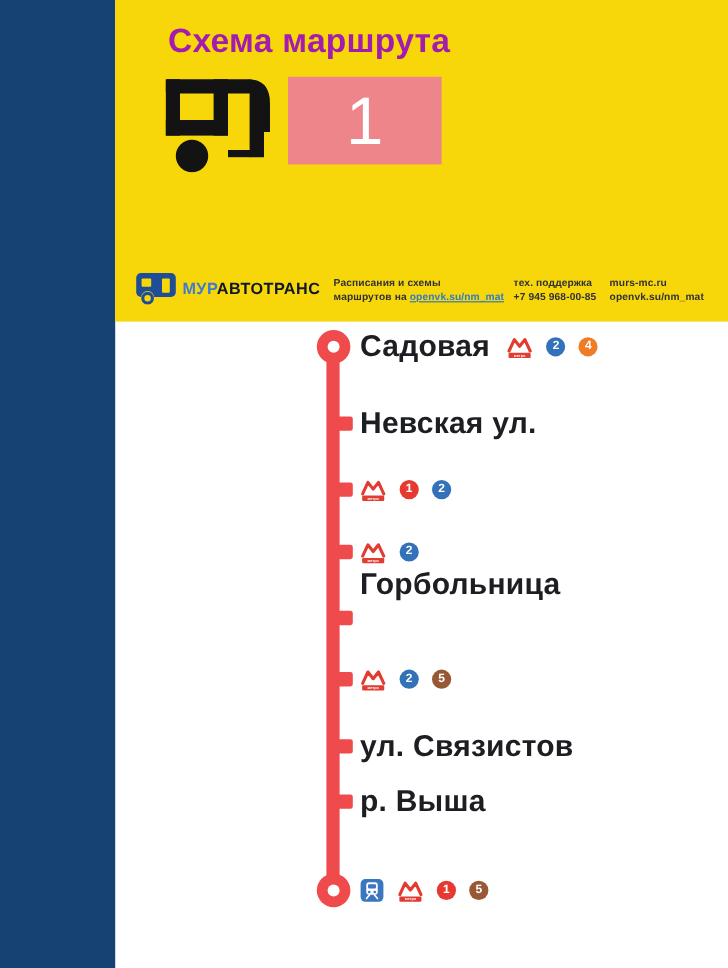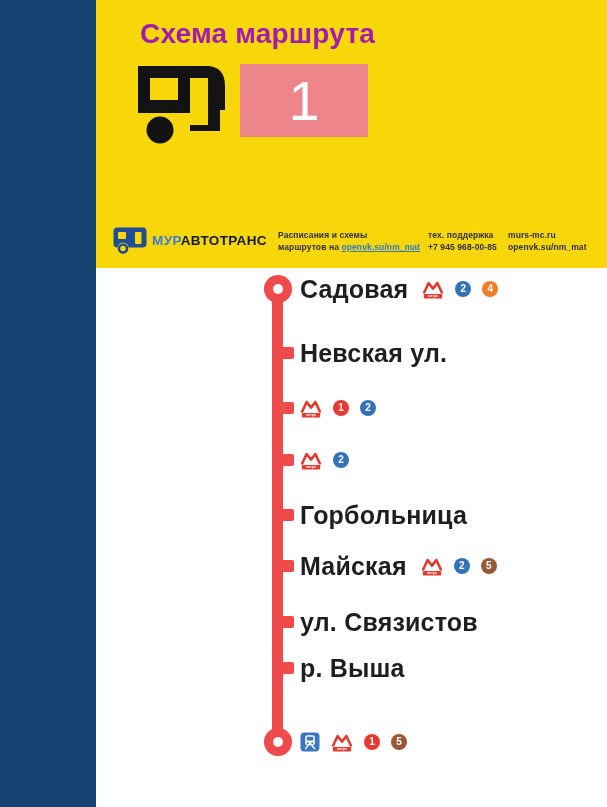--- a/index.html
+++ b/index.html
@@ -147,26 +147,25 @@
           <span style="display: flex;">
             <svg class="badge-svg" width="22" height="19" viewBox="0 0 22 19" xmlns="http://www.w3.org/2000/svg">
               <path d="M2.2 12.5 L6.6 3 L11 8.6 L15.4 3 L19.8 12.5" fill="none" stroke="#e23b30" stroke-width="2.6" stroke-linecap="round" stroke-linejoin="round"></path>
               <rect x="1.8" y="14" width="18.4" height="4.4" rx="1" fill="#e23b30"></rect>
               <text x="11" y="17.4" text-anchor="middle" font-size="3.2" font-weight="bold" fill="#ffffff" font-family="Liberation Sans, sans-serif">метро</text>
             </svg>
           </span>
           <div class="line-badge" style="background: rgb(51, 114, 184);">2</div>
         </div>
         <div class="stop-tick" style="top: 509px; background: rgb(239, 74, 76);"></div>
-        <div class="stop-row" style="top: 499px;">
+        <div class="stop-row" style="top: 471px;">
           <span class="stop-label">Горбольница</span>
         </div>
         <div class="stop-tick" style="top: 560px; background: rgb(239, 74, 76);"></div>
         <div class="stop-row" style="top: 550px;">
-          <span class="stop-label">Майская</span>
           <span style="display: flex;">
             <svg class="badge-svg" width="22" height="19" viewBox="0 0 22 19" xmlns="http://www.w3.org/2000/svg">
               <path d="M2.2 12.5 L6.6 3 L11 8.6 L15.4 3 L19.8 12.5" fill="none" stroke="#e23b30" stroke-width="2.6" stroke-linecap="round" stroke-linejoin="round"></path>
               <rect x="1.8" y="14" width="18.4" height="4.4" rx="1" fill="#e23b30"></rect>
               <text x="11" y="17.4" text-anchor="middle" font-size="3.2" font-weight="bold" fill="#ffffff" font-family="Liberation Sans, sans-serif">метро</text>
             </svg>
           </span>
           <div class="line-badge" style="background: rgb(51, 114, 184);">2</div>
           <div class="line-badge" style="background: rgb(152, 88, 54);">5</div>
         </div>

